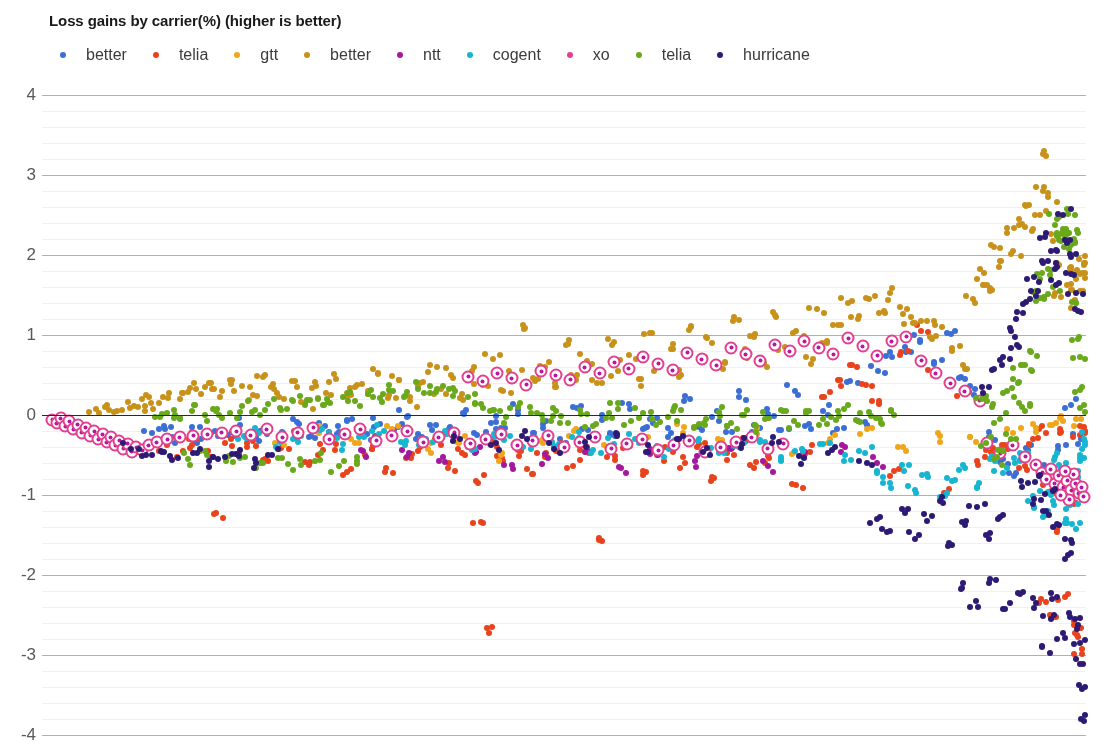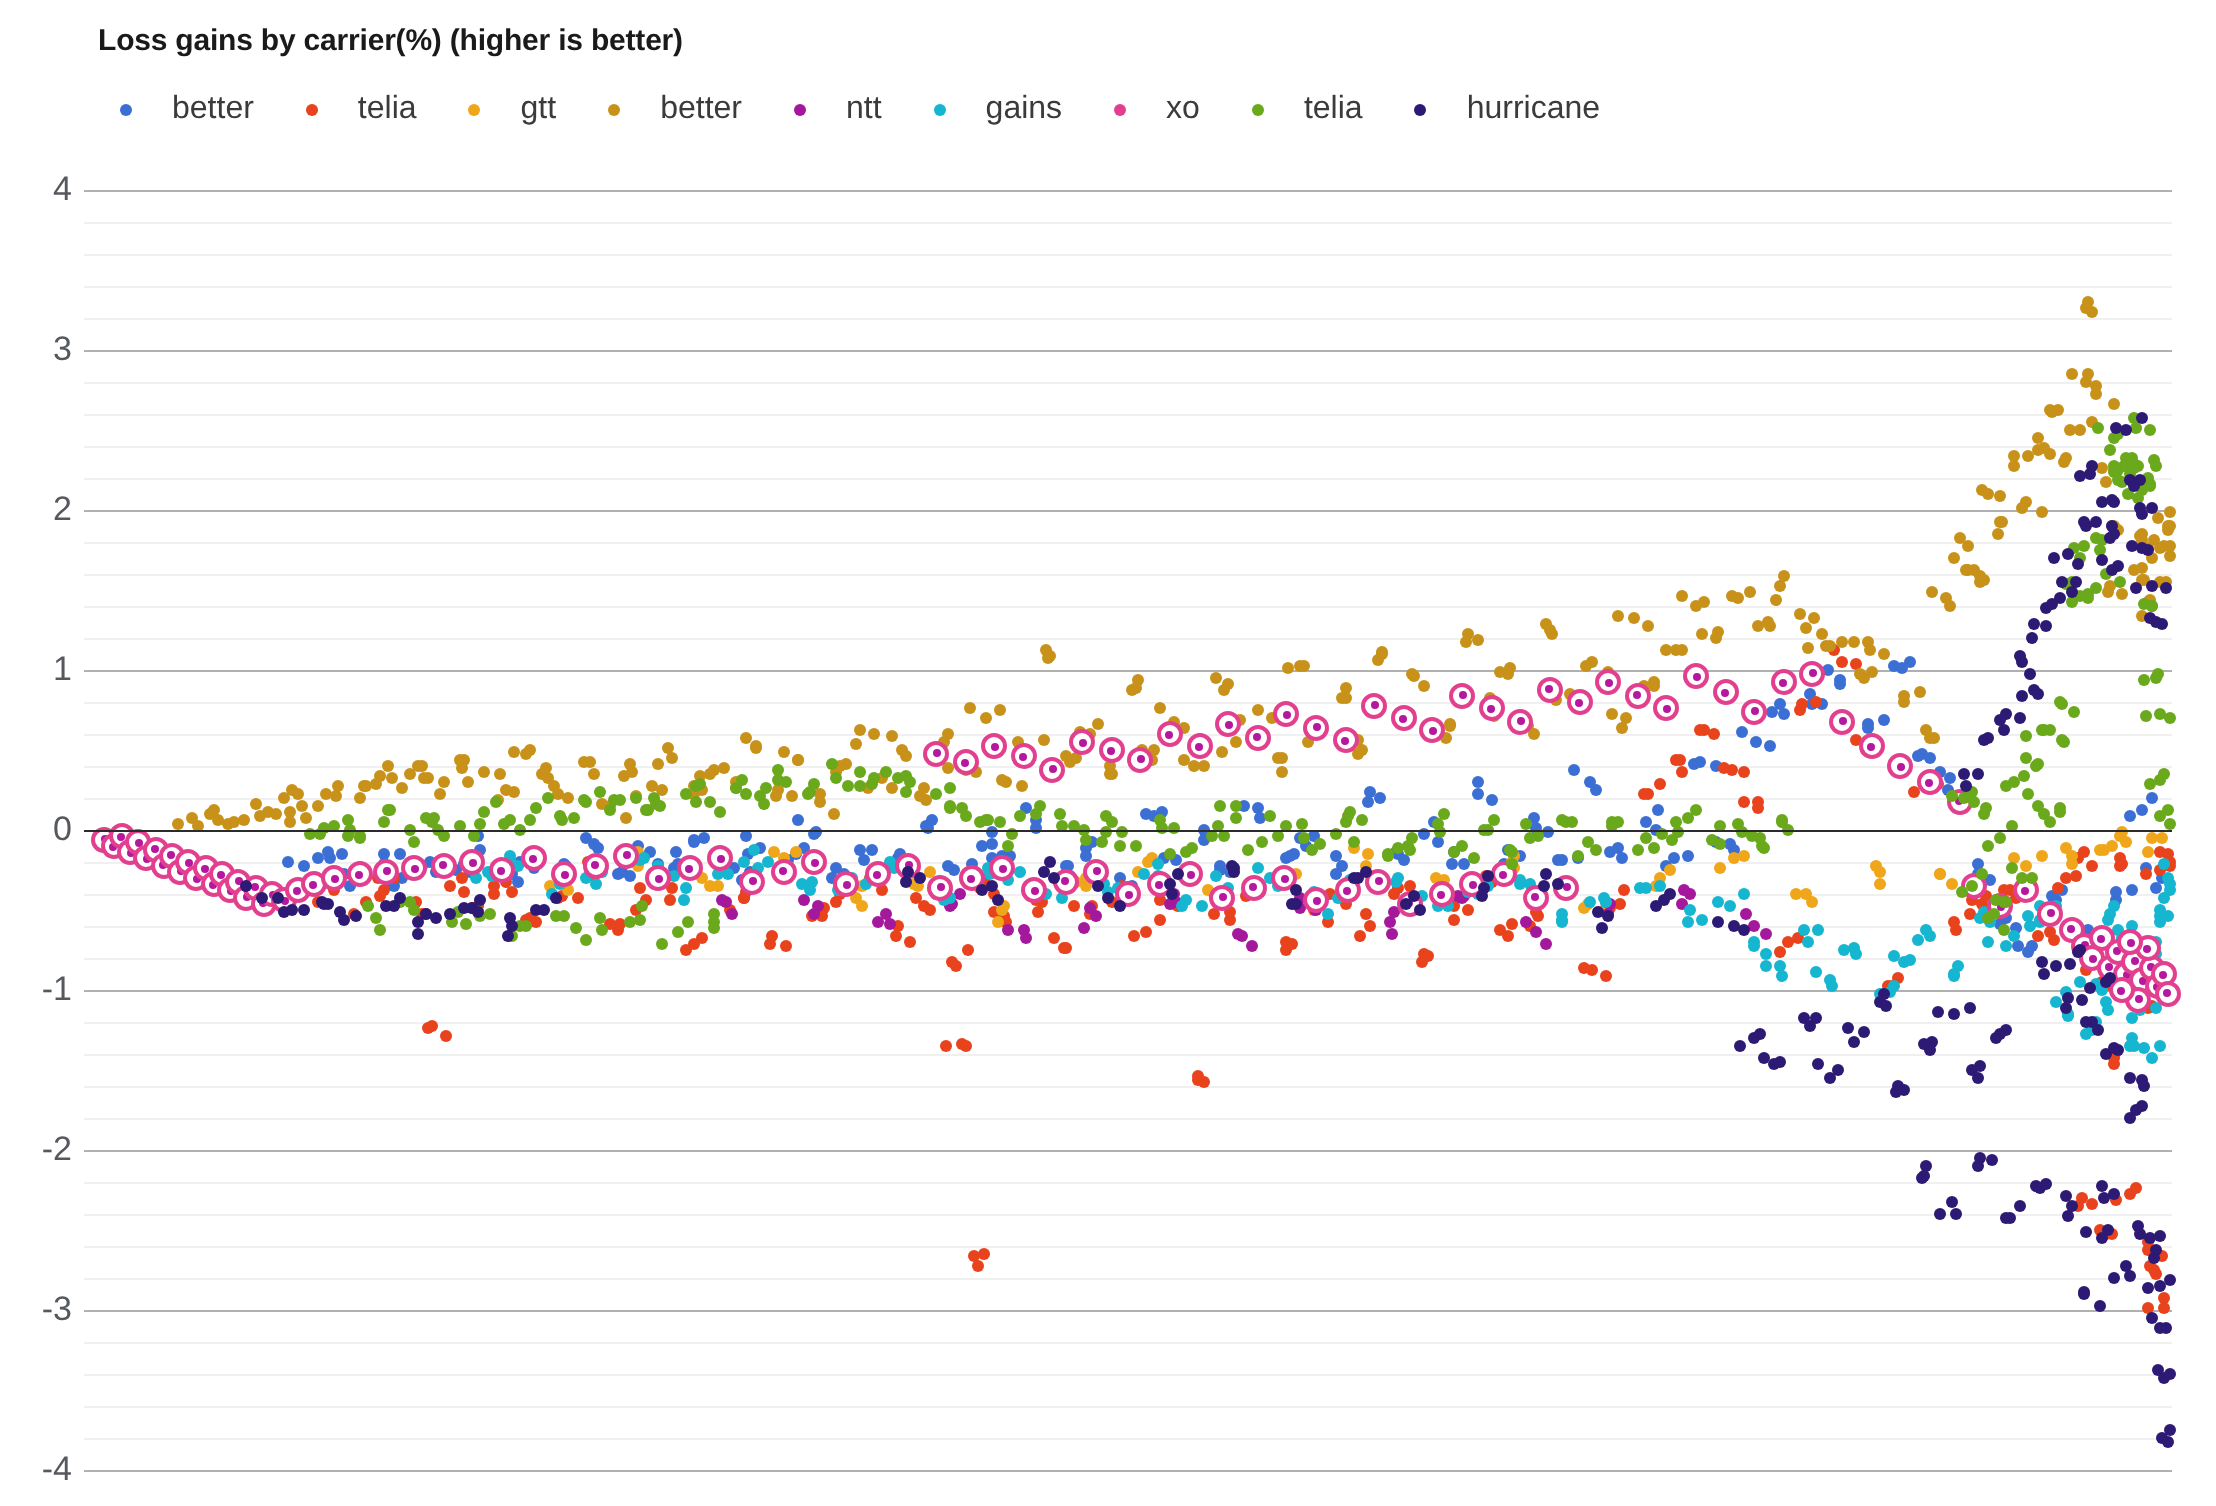--- a/index.html
+++ b/index.html
@@ -155,21 +155,21 @@
       <div class="legend-item">
         <span class="legend-swatch" style="background: rgb(200, 146, 26);"></span>
         <span class="legend-label">better</span>
       </div>
       <div class="legend-item">
         <span class="legend-swatch" style="background: rgb(164, 24, 156);"></span>
         <span class="legend-label">ntt</span>
       </div>
       <div class="legend-item">
         <span class="legend-swatch" style="background: rgb(22, 181, 208);"></span>
-        <span class="legend-label">gains</span>
+        <span class="legend-label">cogent</span>
       </div>
       <div class="legend-item">
         <span class="legend-swatch" style="background: rgb(226, 64, 143);"></span>
         <span class="legend-label">xo</span>
       </div>
       <div class="legend-item">
         <span class="legend-swatch" style="background: rgb(106, 168, 28);"></span>
         <span class="legend-label">telia</span>
       </div>
       <div class="legend-item">

